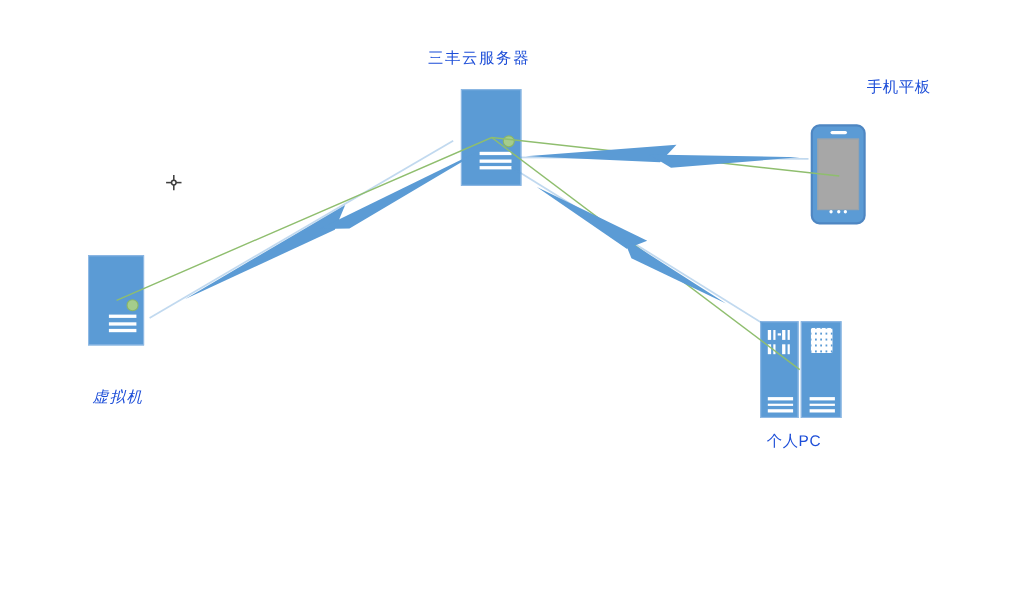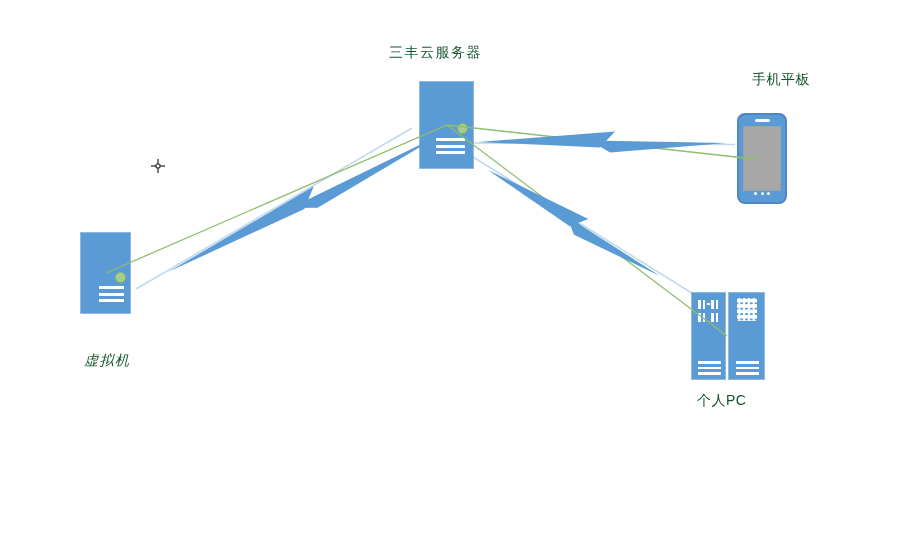--- a/index.html
+++ b/index.html
@@ -23,21 +23,21 @@
   .tower{position:relative;background:#5B9BD5;border:1px solid #8FB9E4;box-sizing:border-box;}
   .tower.left{width:35px;height:88px;margin-right:2px;}
   .tower.right{width:37px;height:88px;}
   .vent{position:absolute;background:#FFFFFF;width:2.5px;height:9px;}
   .ventdash{position:absolute;background:#FFFFFF;width:3.5px;height:2px;}
   .gridpanel{position:absolute;left:8px;top:5px;width:20px;height:23px;background:#FFFFFF;border-radius:2px;
     background-image:radial-gradient(circle,#5B9BD5 1.05px,transparent 1.2px);
     background-size:4.8px 5.4px;background-position:2.3px 2.6px;}
   .tlines i{position:absolute;background:#FFFFFF;width:23px;height:2.5px;display:block;}
   
-  .label{position:absolute;color:#14532d;font-size:14px;white-space:nowrap;}
+  .label{position:absolute;color:#1d4ed8;font-size:14px;white-space:nowrap;}
   
   .overlay{position:absolute;left:0;top:0;pointer-events:none;}
   .tail{stroke:#5B9BD5;stroke-opacity:0.38;stroke-width:1.6;fill:none;}
   .green{stroke:#8FBE6E;stroke-width:1.3;fill:none;}
   .bolt{fill:#5B9BD5;stroke:none;}
   .cursor{stroke:#3F3F3F;stroke-width:1.4;fill:none;}
 </style>
 </head>
 <body>
 
@@ -123,17 +123,17 @@
     </g>
 
     <g class="cursor">
       <line x1="158" y1="159" x2="158" y2="173"></line>
       <line x1="151" y1="166" x2="165" y2="166"></line>
       <circle cx="158" cy="166" r="2.1" fill="#FFFFFF"></circle>
     </g>
   </svg>
 
   <div class="label" style="left:389px;top:44px;letter-spacing:1.5px;">三丰云服务器</div>
-  <div class="label" style="left:752px;top:71px;letter-spacing:0.5px;">手机平板</div>
+  <div class="label" style="left:788px;top:71px;letter-spacing:0.5px;">手机平板</div>
   <div class="label" style="left:84px;top:352px;letter-spacing:1.5px;font-style:italic;">虚拟机</div>
   <div class="label" style="left:697px;top:392px;letter-spacing:0.5px;">个人PC</div>
 
 </div>
 
 </body></html>

